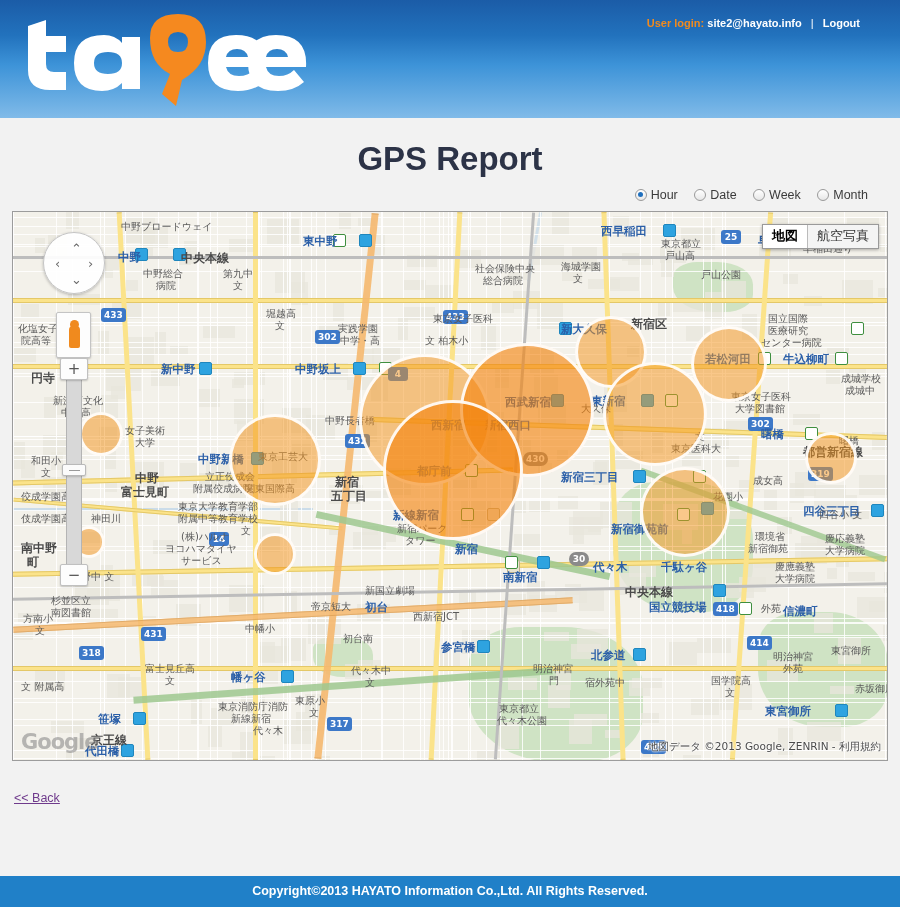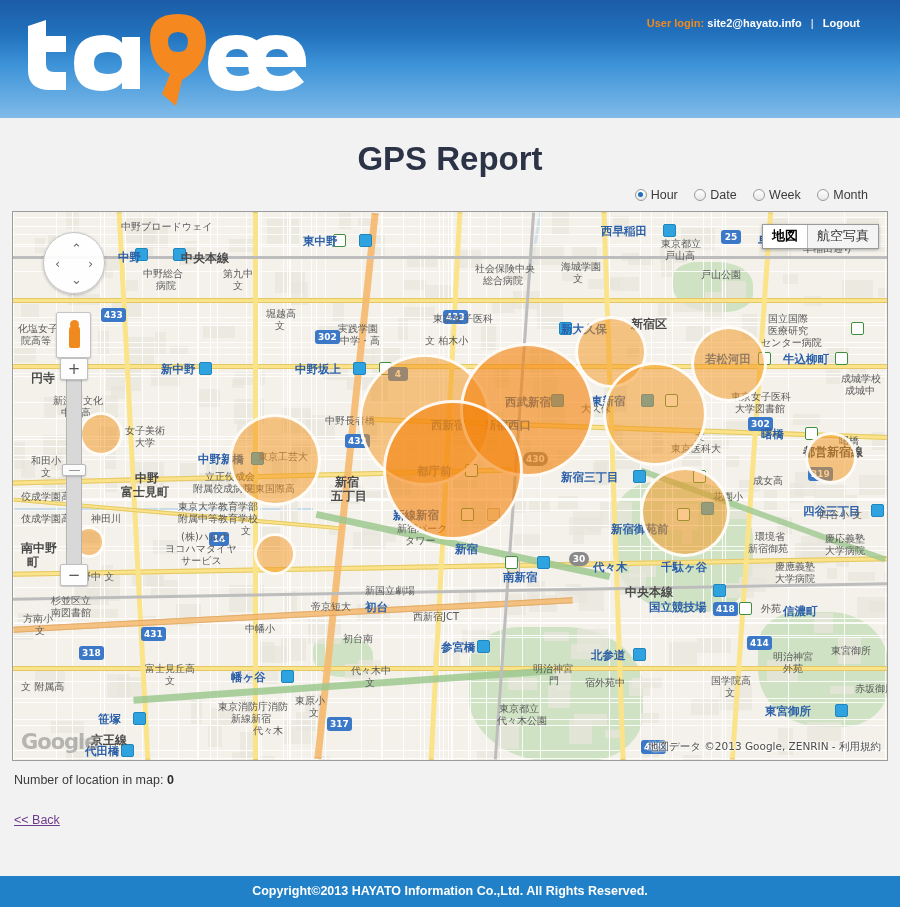--- a/index.html
+++ b/index.html
@@ -895,24 +895,20 @@
     <div class="mt-btn active">地図</div>
     <div class="mt-btn">航空写真</div>
   </div>
 
   <div class="gwm">Google</div>
   <div class="attrib">地図データ ©2013 Google, ZENRIN - 利用規約</div>
 </div>
 
 
 <div class="stats-block">
-  <div class="stat-line">
-    <span>Number of location in map:</span>
-    <b>0</b>
-  </div>
 </div>
 <a class="back-link" href="#">&lt;&lt; Back</a>
 
 
 <div class="footer">Copyright©2013 HAYATO Information Co.,Ltd. All Rights Reserved.</div>
 
 
 
 
 </body></html>

